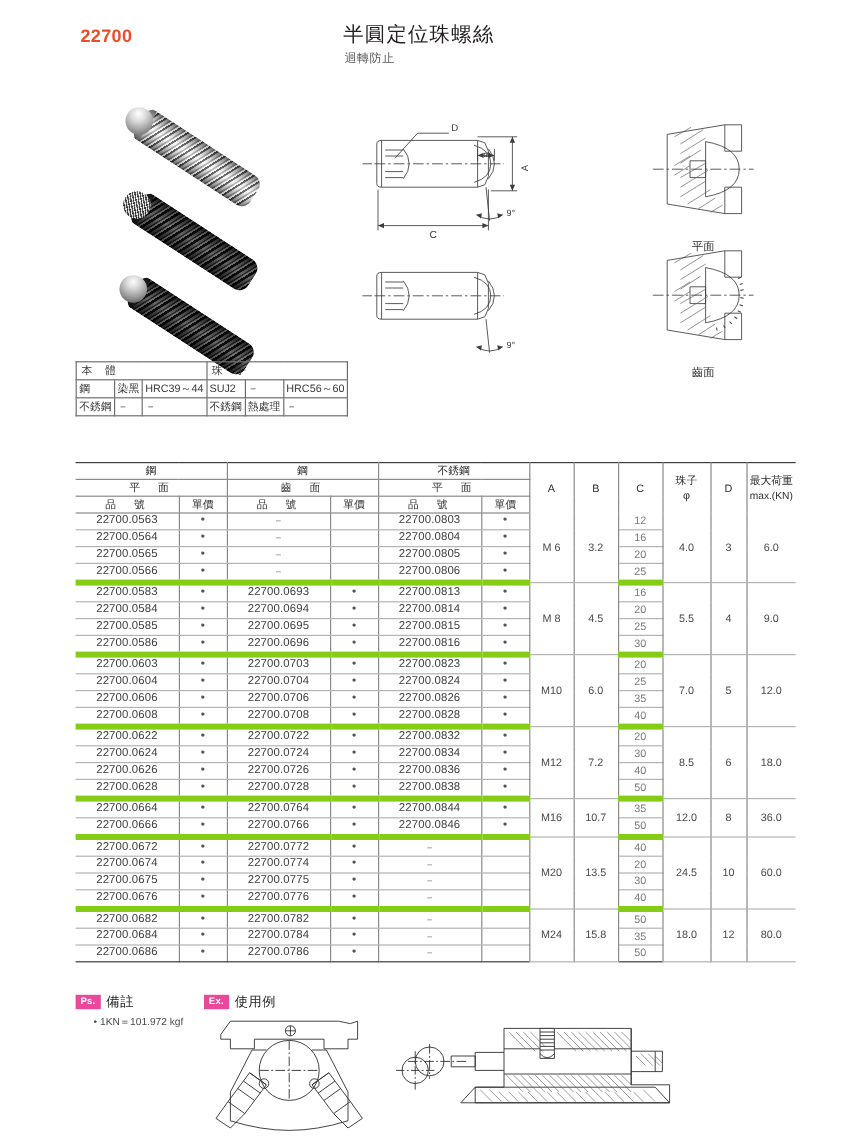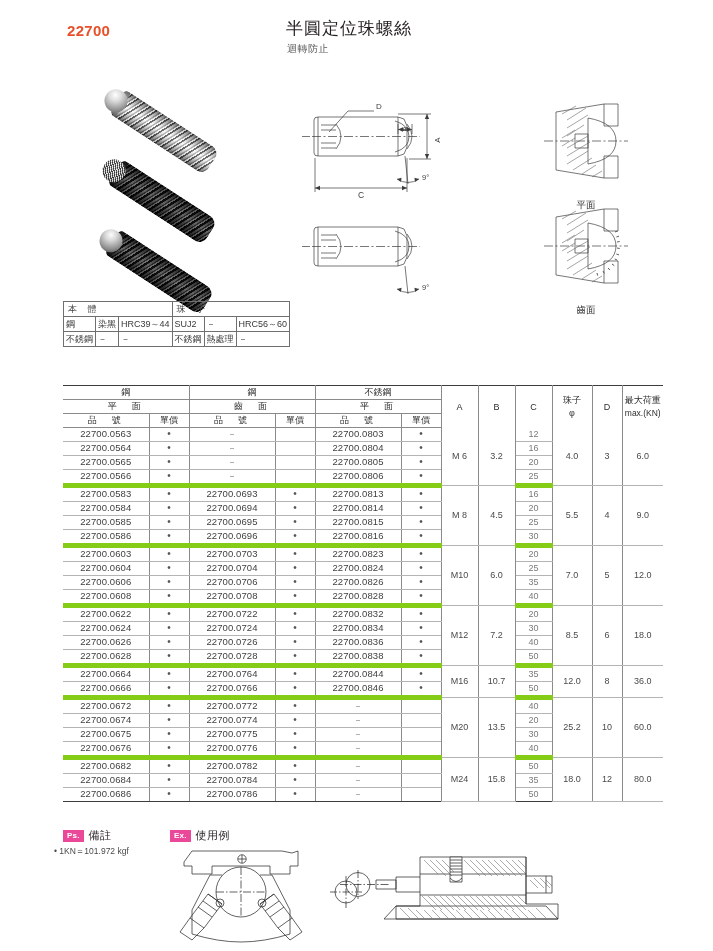--- a/index.html
+++ b/index.html
@@ -201,21 +201,21 @@
   .tag-label {
     font-size: 11px;
     color: #231f20;
     margin-left: 5px;
     vertical-align: middle;
     letter-spacing: 0.5px;
   }
   #note-ps { position: absolute; left: 63px; top: 0px; }
   #note-ps-text {
     position: absolute;
-    left: 54px; top: 20px;
+    left: 78px; top: 20px;
     font-size: 8.5px;
     color: #4a4a4a;
   }
   #note-ex { position: absolute; left: 170px; top: 0px; }
   #example-block {
     position: absolute;
     left: 170px; top: 18px;
     width: 400px; height: 105px;
   }
   #example-block svg { display: block; }
@@ -627,21 +627,21 @@
         <tr class="rowline">
           <td class="pn noL">22700.0672</td>
           <td class="dot">•</td>
           <td class="pn">22700.0772</td>
           <td class="dot">•</td>
           <td class="dash">－</td>
           <td class="dot"></td>
           <td rowspan="4">M20</td>
           <td rowspan="4">13.5</td>
           <td class="cval">40</td>
-          <td rowspan="4">25.2</td>
+          <td rowspan="4">24.5</td>
           <td rowspan="4">10</td>
           <td class="noR" rowspan="4">60.0</td>
         </tr>
         <tr class="rowline">
           <td class="pn noL">22700.0674</td>
           <td class="dot">•</td>
           <td class="pn">22700.0774</td>
           <td class="dot">•</td>
           <td class="dash">－</td>
           <td class="dot"></td>

